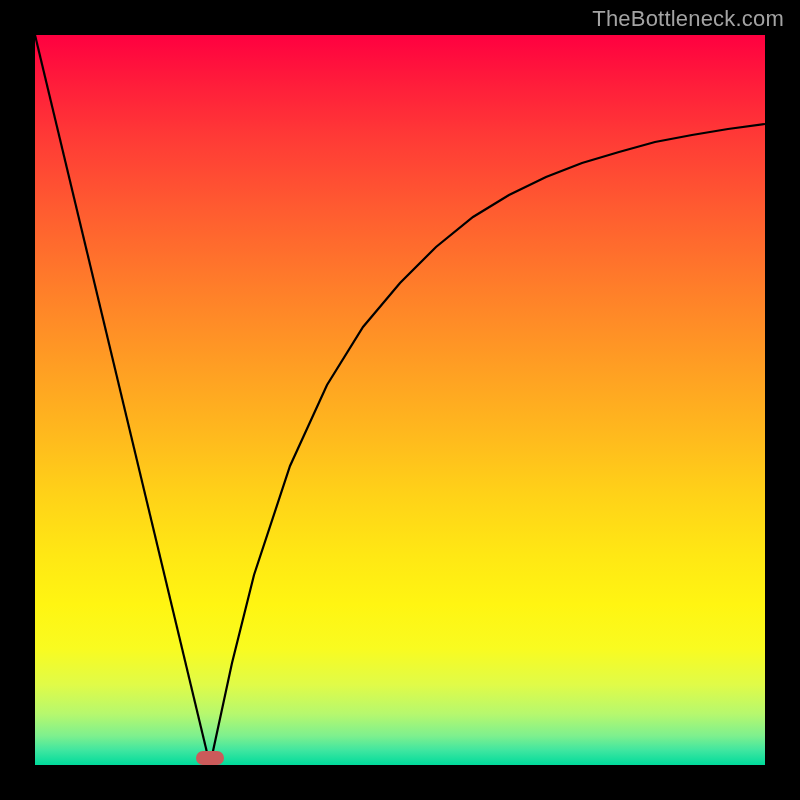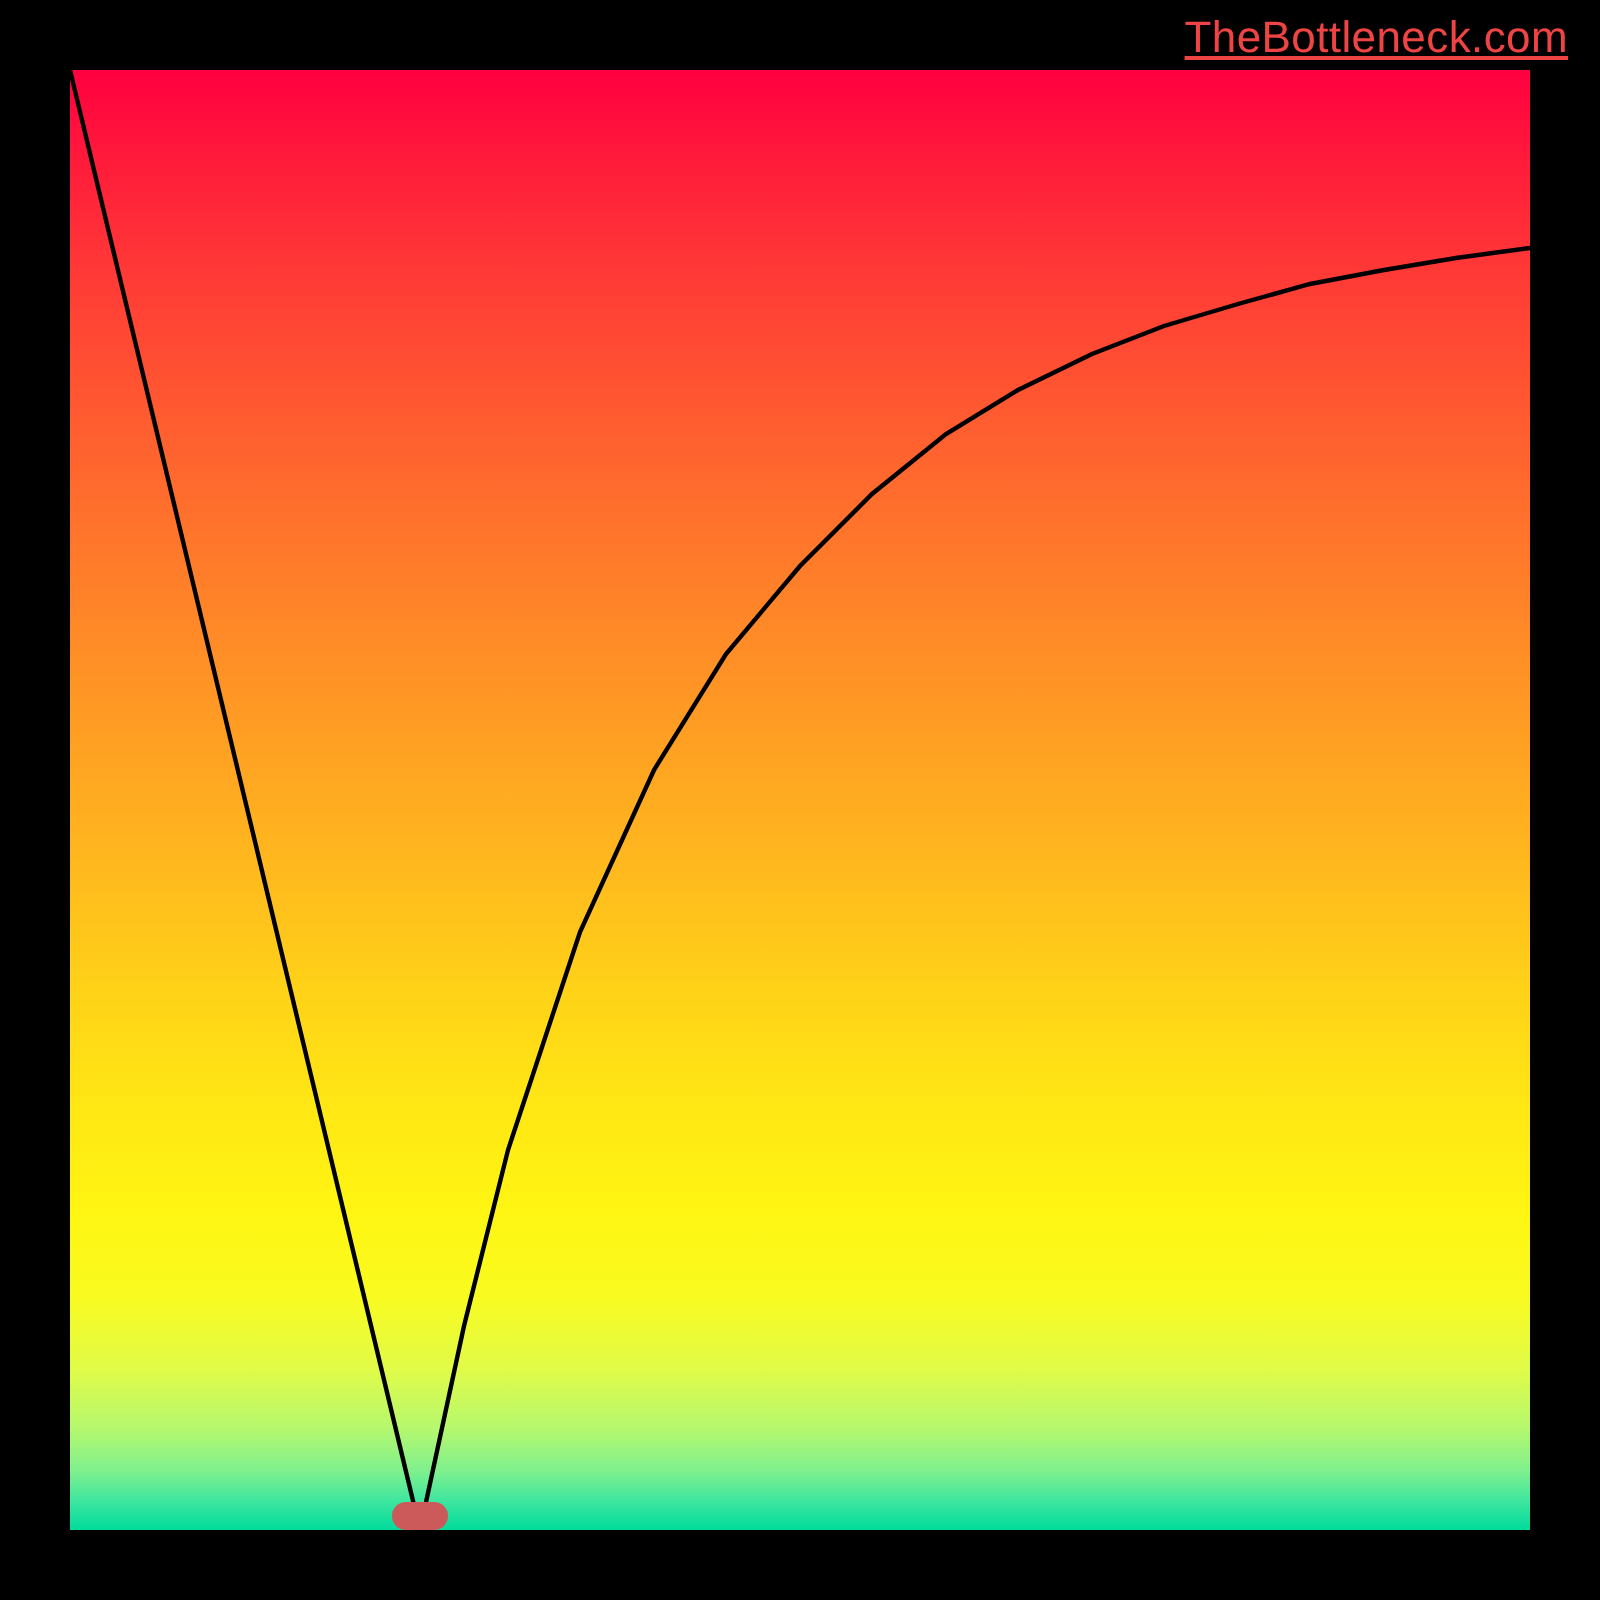--- a/index.html
+++ b/index.html
@@ -40,26 +40,25 @@
       #b6f86e 93%,
       #7ef08e 96%,
       #3fe6a0 98%,
       #00db9b 100%
     );
   }
   .watermark {
     position: absolute;
     top: 6px;
     right: 16px;
-    color: #ef4444;
+    color: #a3a3a3;
     font-size: 22px;
     letter-spacing: 0.2px;
     font-weight: 400;
     user-select: none;
-    text-decoration: underline;
   }
   svg.curve {
     position: absolute;
     left: 0;
     top: 0;
     width: 730px;
     height: 730px;
     overflow: visible;
   }
   .marker {

